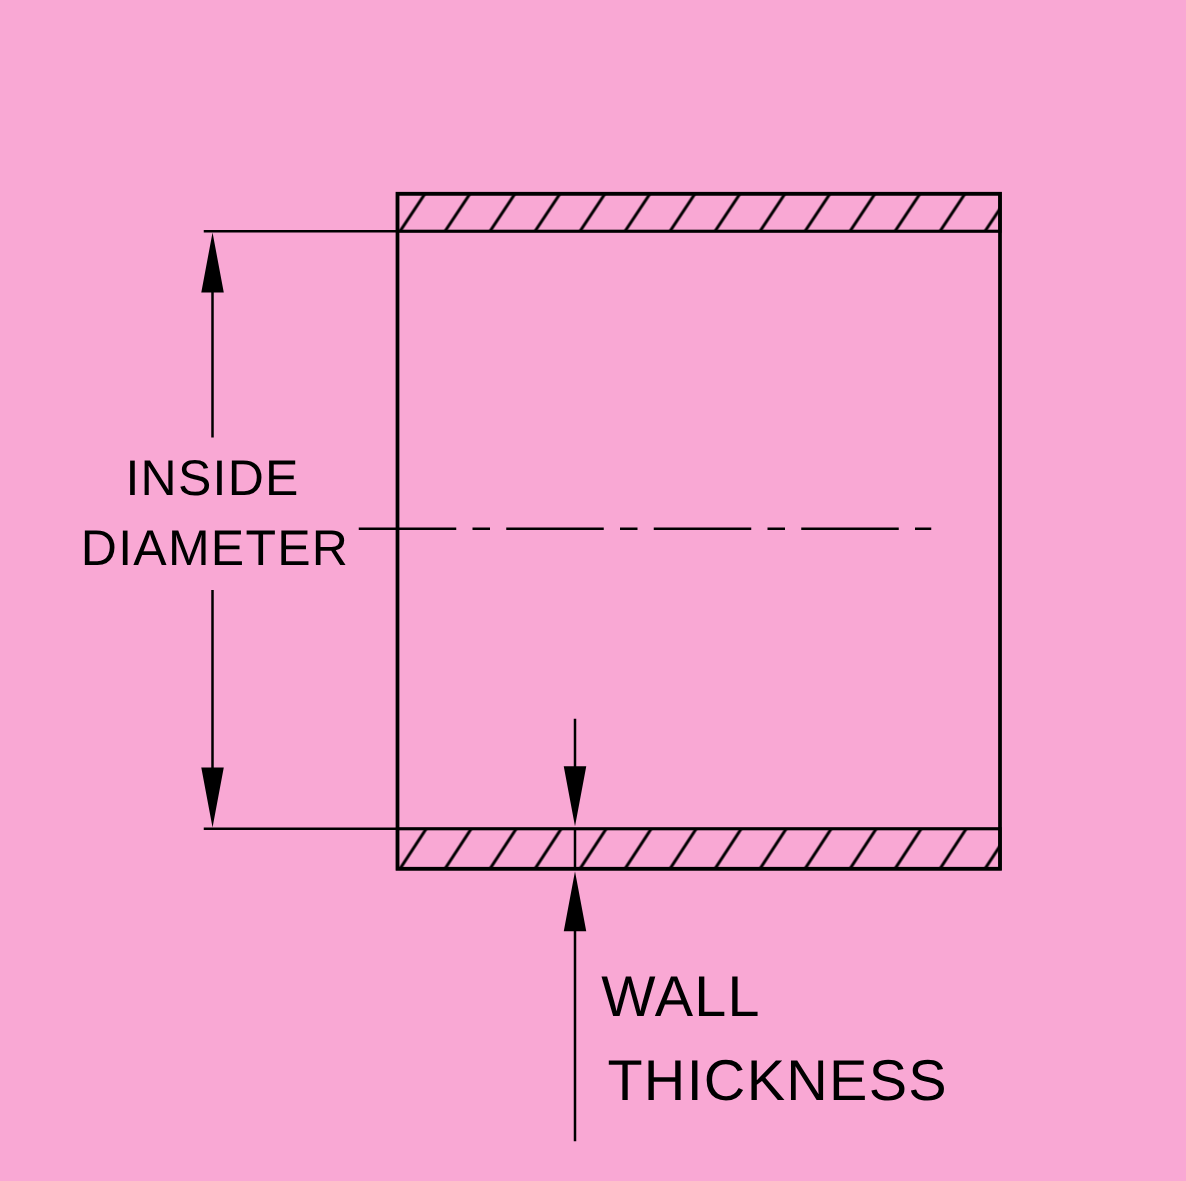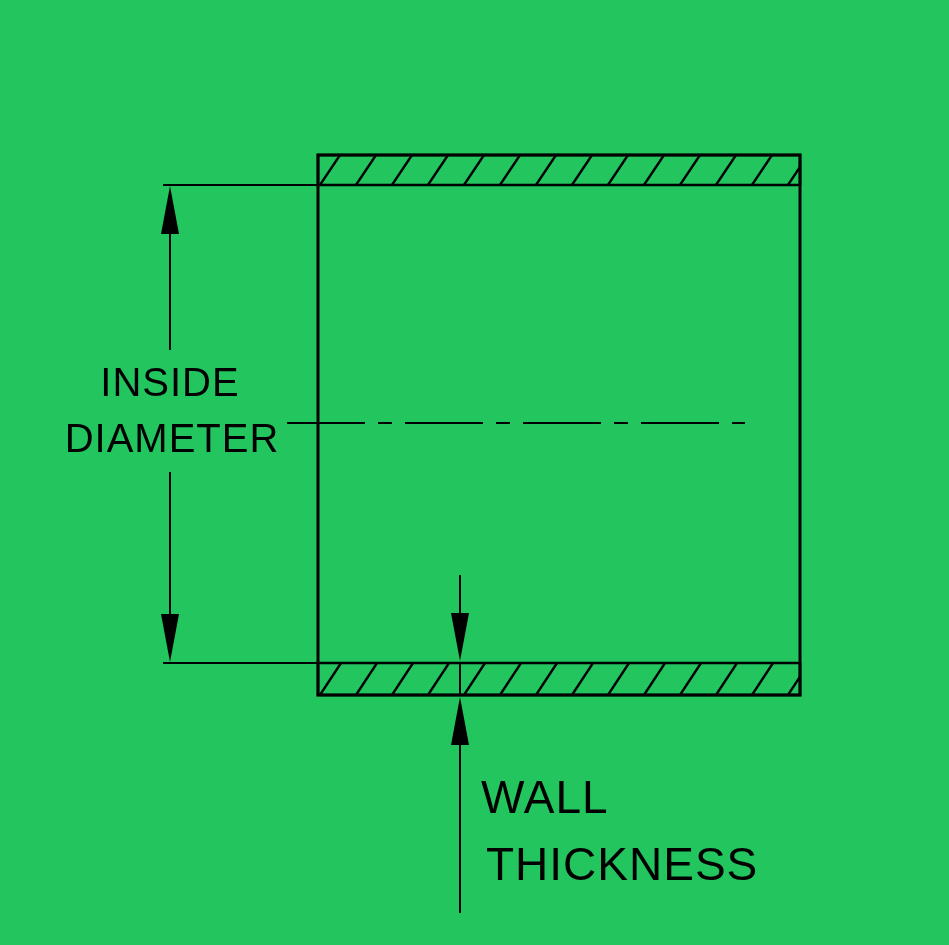--- a/index.html
+++ b/index.html
@@ -4,21 +4,21 @@
 <style>
   html, body {
     margin: 0;
     padding: 0;
     background: #ffffff;
   }
   .canvas {
     position: relative;
     width: 949px;
     height: 945px;
-    background: #22c55e;
+    background: #f9a8d4;
     overflow: hidden;
   }
   svg {
     display: block;
   }
   .dim-label {
     font-family: "Liberation Sans", sans-serif;
     font-size: 40px;
     fill: #000000;
     letter-spacing: 1px;

